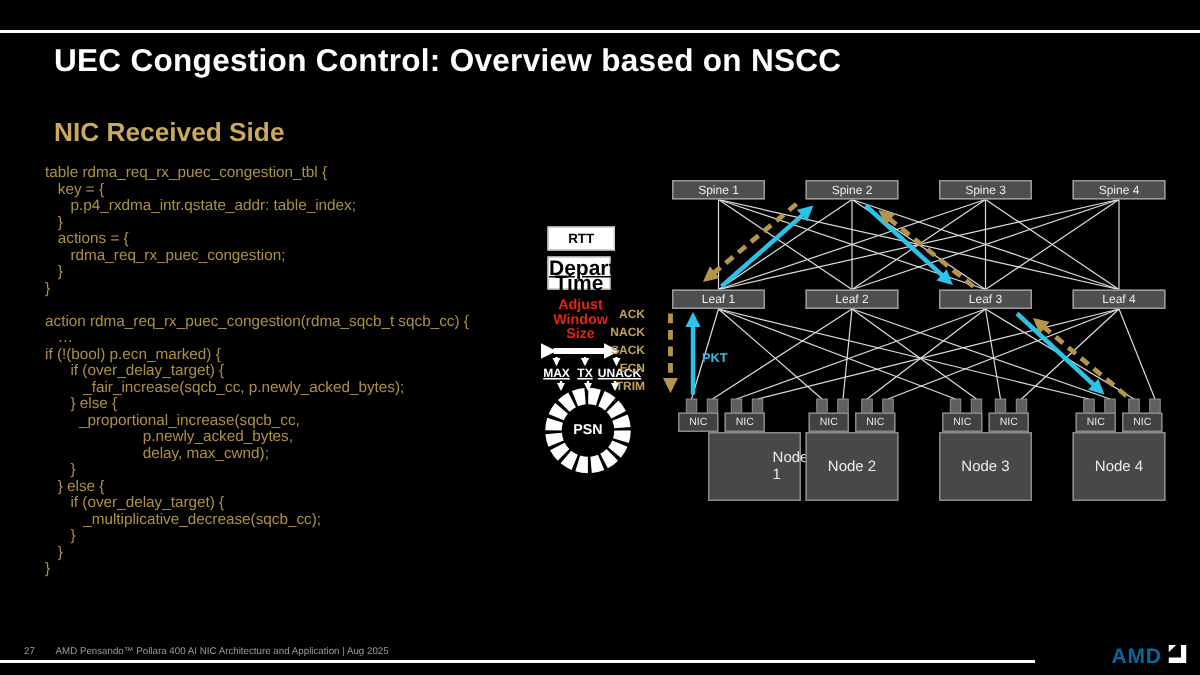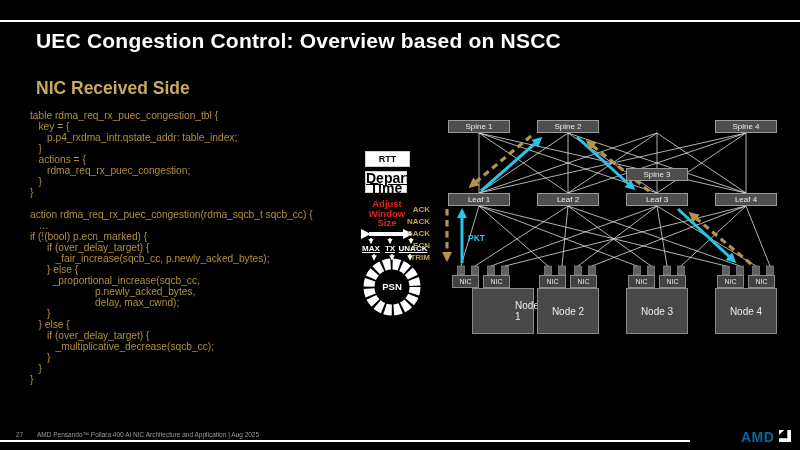--- a/index.html
+++ b/index.html
@@ -176,21 +176,21 @@
 
   <div class="abs fb" style="top:205px;">ACK</div>
   <div class="abs fb" style="top:217px;">NACK</div>
   <div class="abs fb" style="top:229px;">SACK</div>
   <div class="abs fb" style="top:241px;">ECN</div>
   <div class="abs fb" style="top:253px;">TRIM</div>
   <div class="abs" id="pkt">PKT</div>
 
   <div class="abs tbox" style="left:448px;top:120px;">Spine 1</div>
   <div class="abs tbox" style="left:537px;top:120px;">Spine 2</div>
-  <div class="abs tbox" style="left:626px;top:120px;margin-top:48px;">Spine 3</div>
+  <div class="abs tbox" style="left:626px;top:120px;">Spine 3</div>
   <div class="abs tbox" style="left:715px;top:120px;">Spine 4</div>
 
   <div class="abs tbox" style="left:448px;top:193px;">Leaf 1</div>
   <div class="abs tbox" style="left:537px;top:193px;">Leaf 2</div>
   <div class="abs tbox" style="left:626px;top:193px;">Leaf 3</div>
   <div class="abs tbox" style="left:715px;top:193px;">Leaf 4</div>
 
   <div class="abs nicbox" style="left:452px;top:275px;">NIC</div>
   <div class="abs nicbox" style="left:483px;top:275px;">NIC</div>
   <div class="abs nicbox" style="left:539px;top:275px;">NIC</div>

